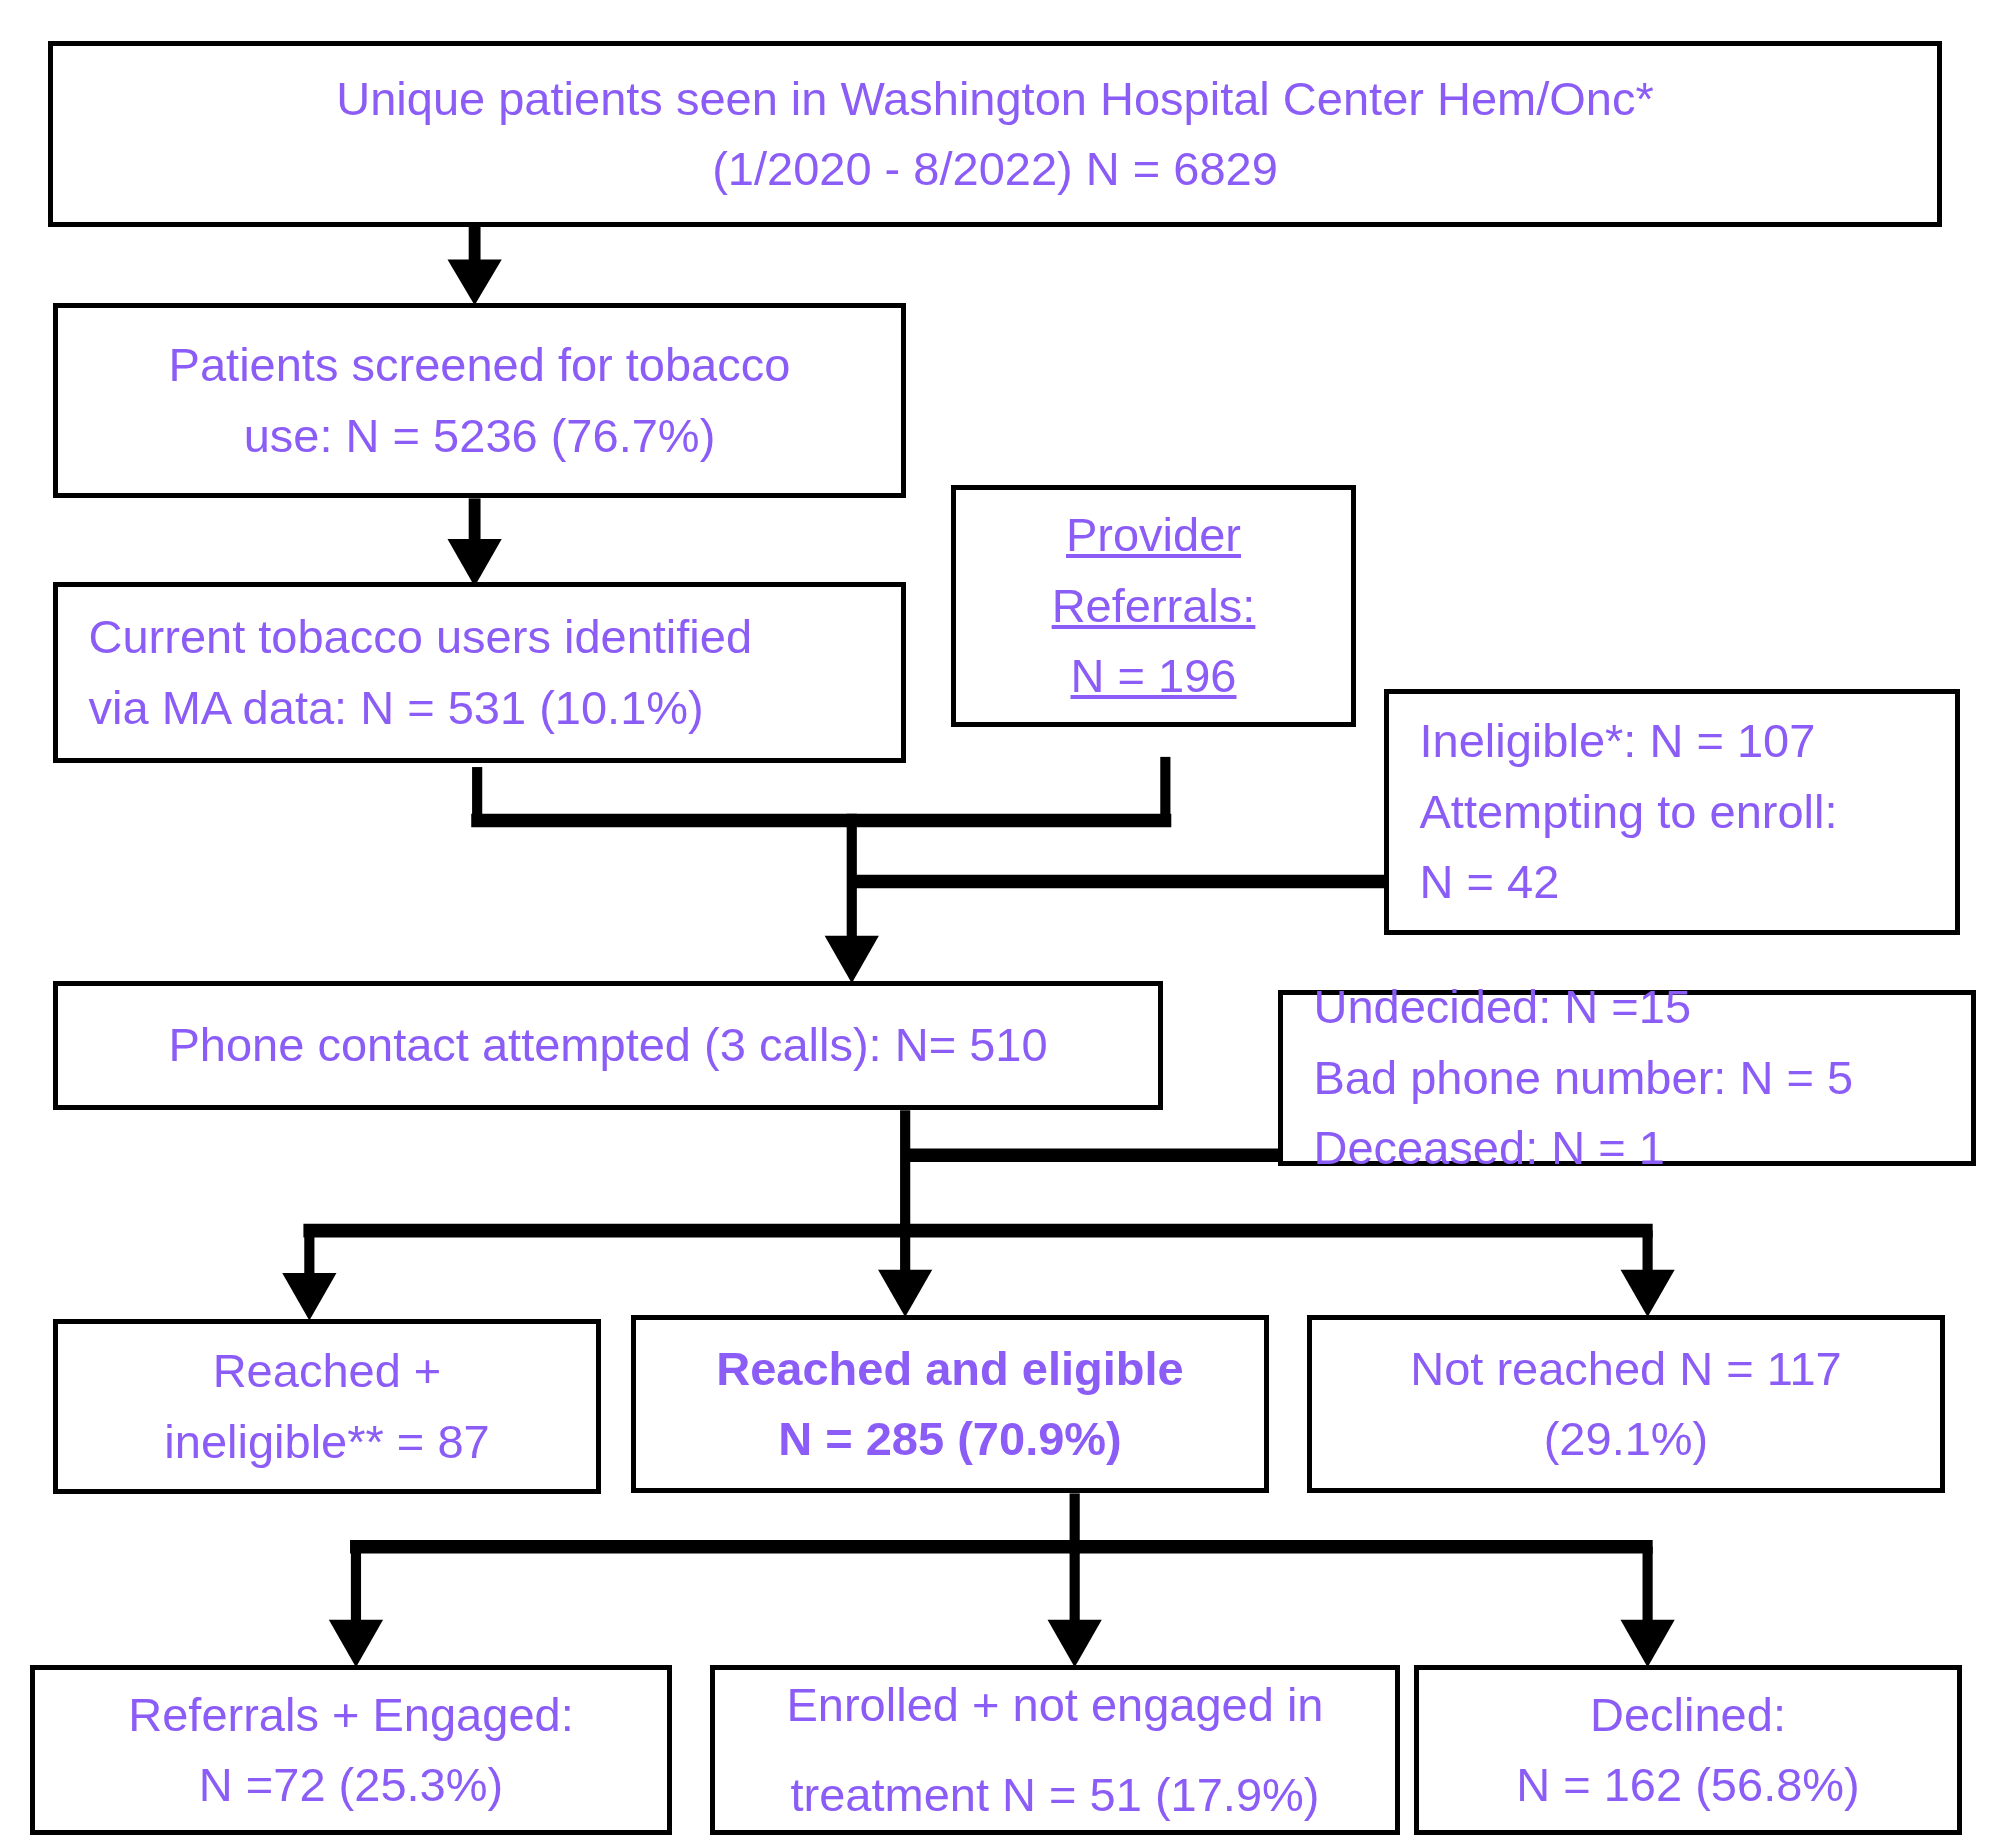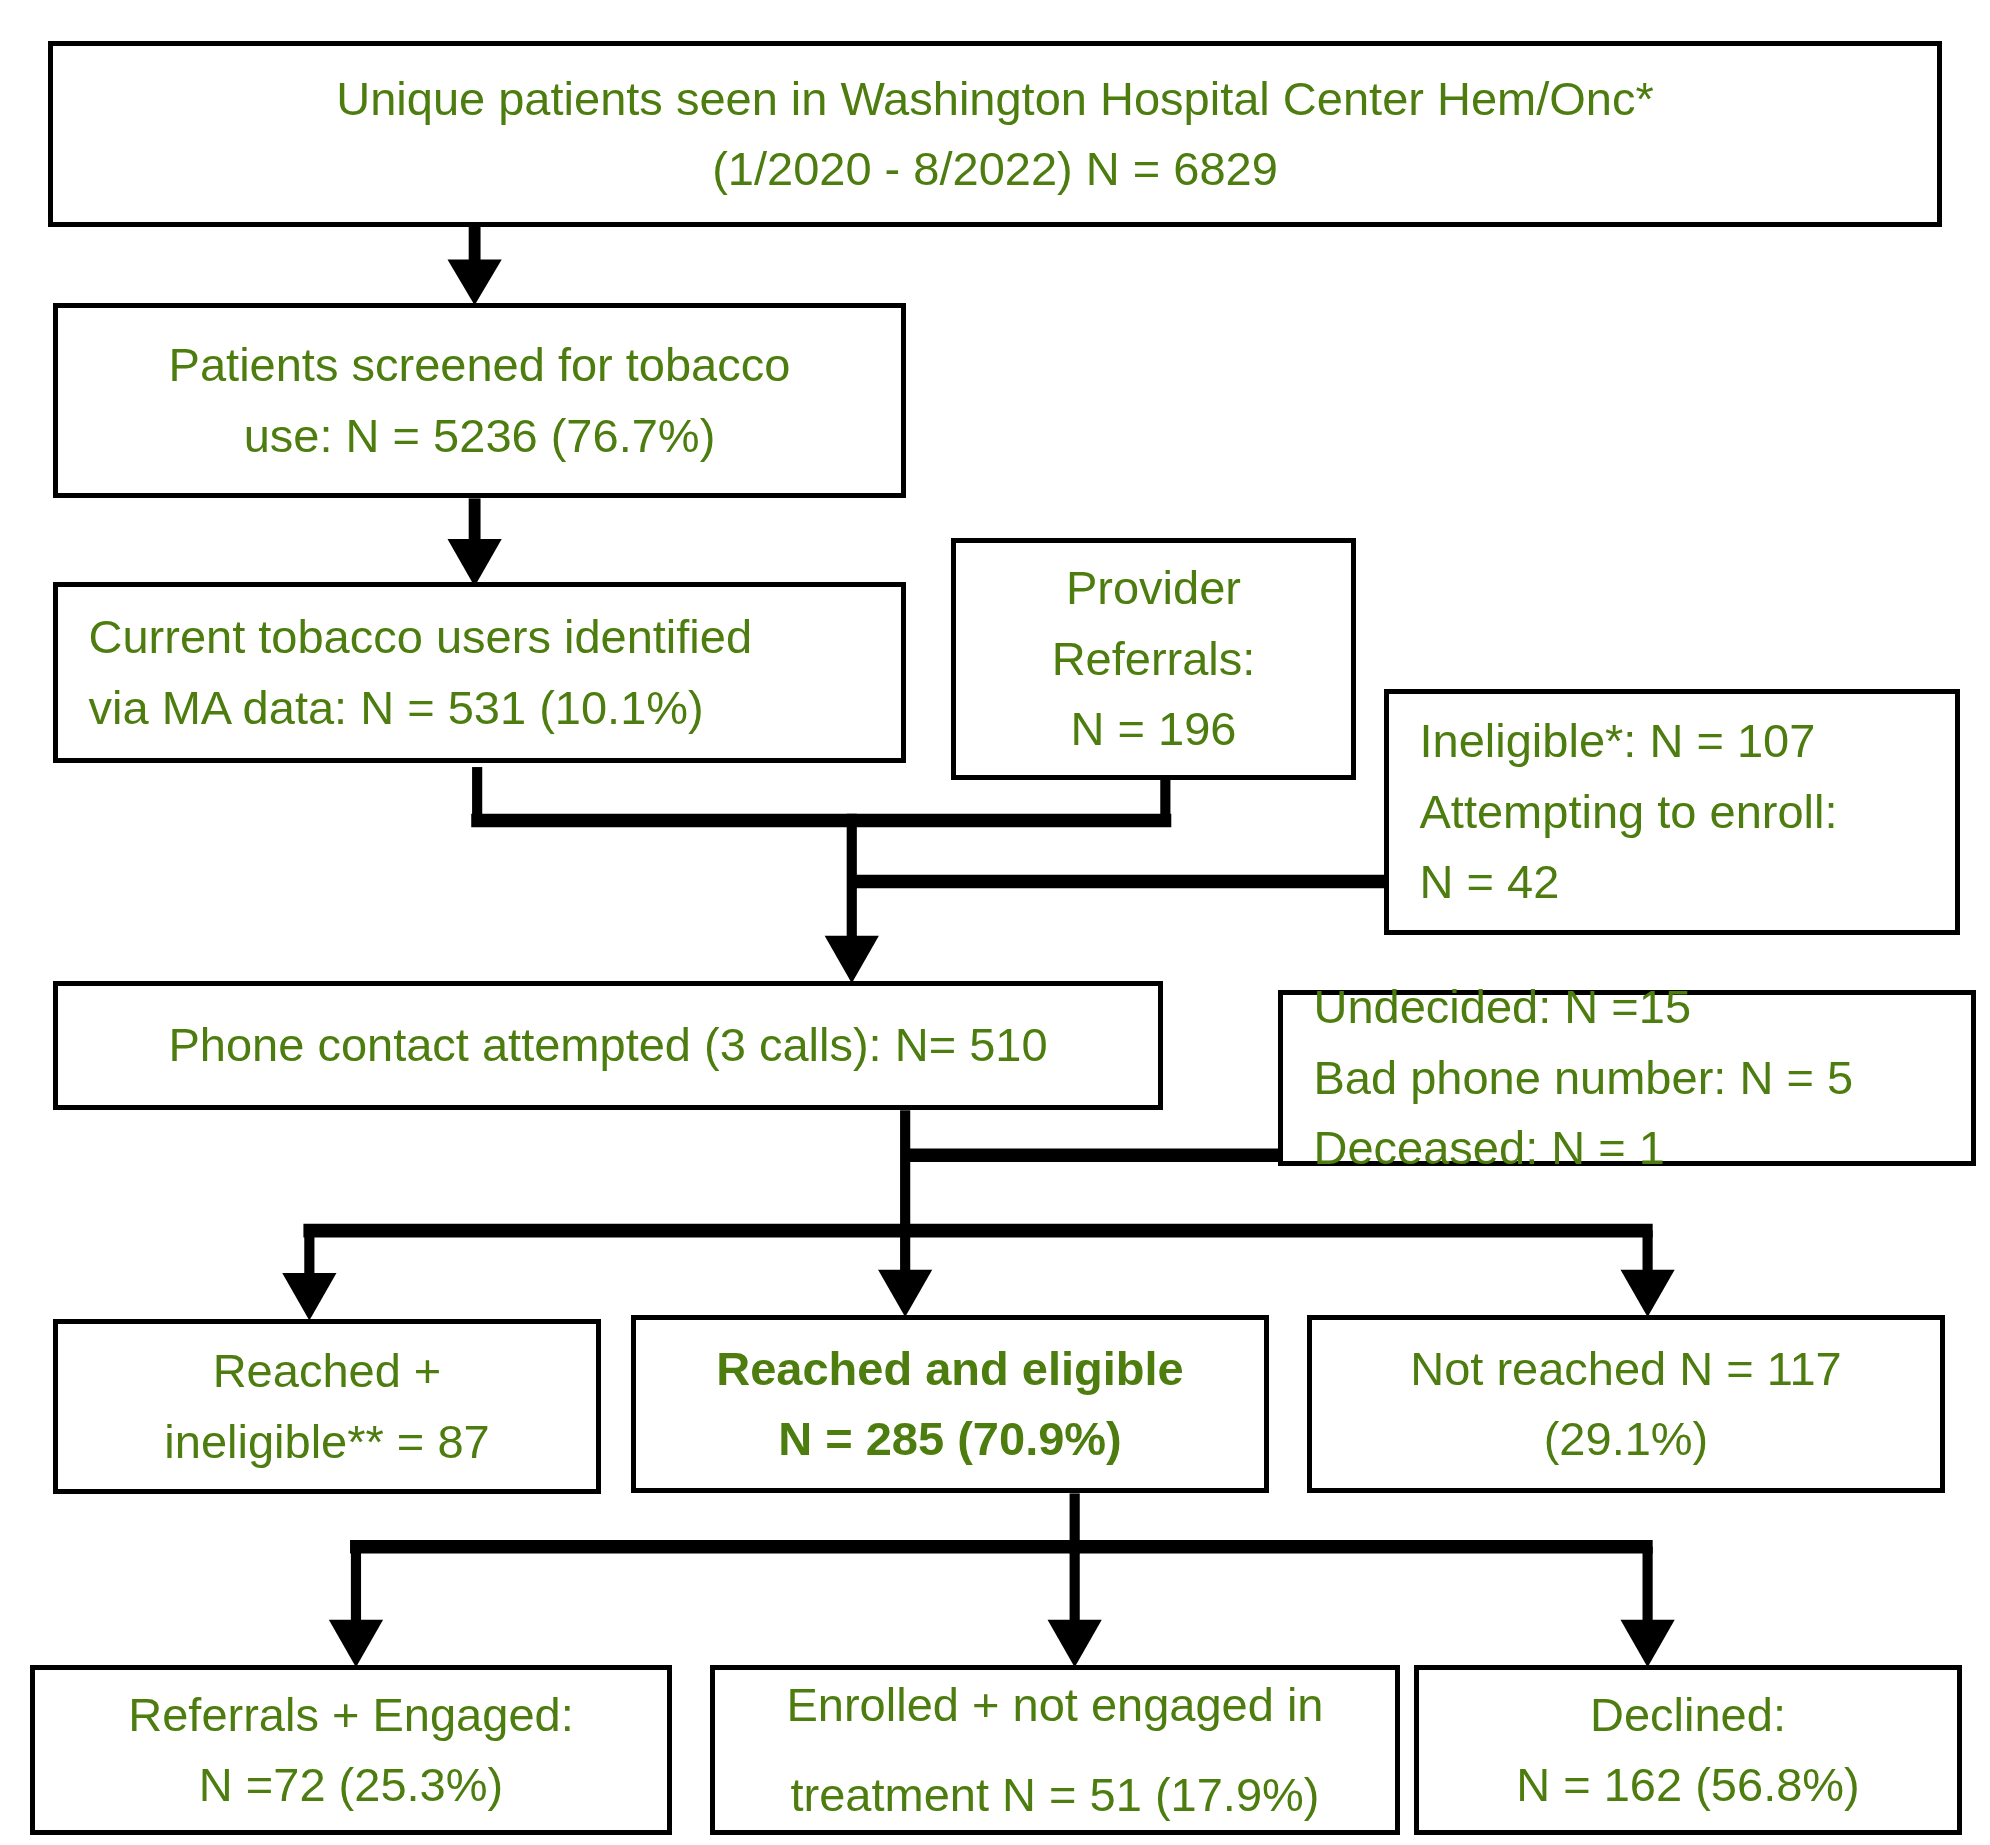--- a/index.html
+++ b/index.html
@@ -1,21 +1,21 @@
 <!DOCTYPE html>
 <html style="font-size:13.6px"><head>
 <meta charset="utf-8">
 <style>
   html,body{margin:0;padding:0;background:#ffffff;}
   .canvas{
     position:relative;
     width:1990px;height:1846px;
     background:#ffffff;
     font-family:"Liberation Sans", sans-serif;
-    color:#4d7c0f;
+    color:#8b5cf6;
     overflow:hidden;
   }
   .connectors{position:absolute;left:0;top:0;z-index:1;}
   .box{
     position:absolute;z-index:2;
     box-sizing:border-box;
     border:5.1px solid #000000;
     background:#ffffff;
     display:flex;flex-direction:column;justify-content:center;
     font-size:47px;line-height:1.5;
@@ -88,21 +88,21 @@
   <div class="box center" style="left:53px;top:303px;width:853px;height:195px;">
     <span class="ln">Patients screened for tobacco</span>
     <span class="ln">use: N = 5236 (76.7%)</span>
   </div>
 
   <div class="box left" style="left:53px;top:582px;width:853px;height:181px;">
     <span class="ln">Current tobacco users identified</span>
     <span class="ln">via MA data: N = 531 (10.1%)</span>
   </div>
 
-  <div class="box center" style="left:951px;top:538px;width:405px;height:242px;">
+  <div class="box center" style="left:951px;top:485px;width:405px;height:242px;text-decoration:underline;">
     <span class="ln">Provider</span>
     <span class="ln">Referrals:</span>
     <span class="ln">N = 196</span>
   </div>
 
   <div class="box left" style="left:1384px;top:689px;width:576px;height:246px;">
     <span class="ln">Ineligible*: N = 107</span>
     <span class="ln">Attempting to enroll:</span>
     <span class="ln">N = 42</span>
   </div>

